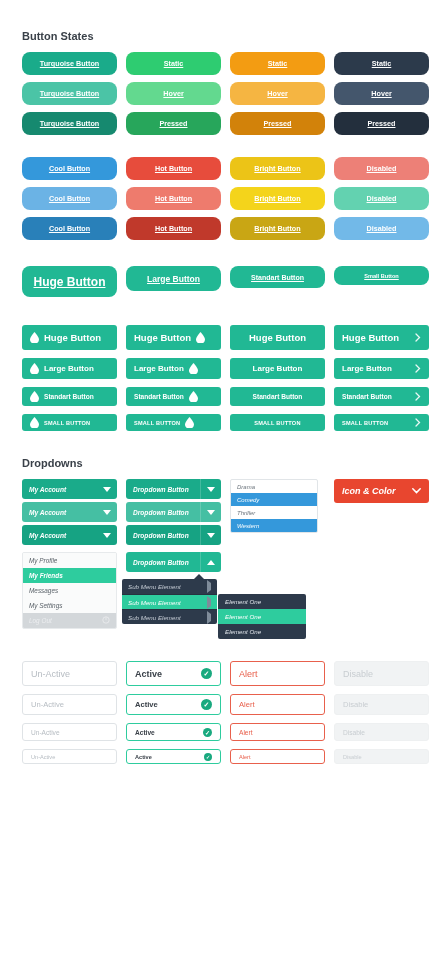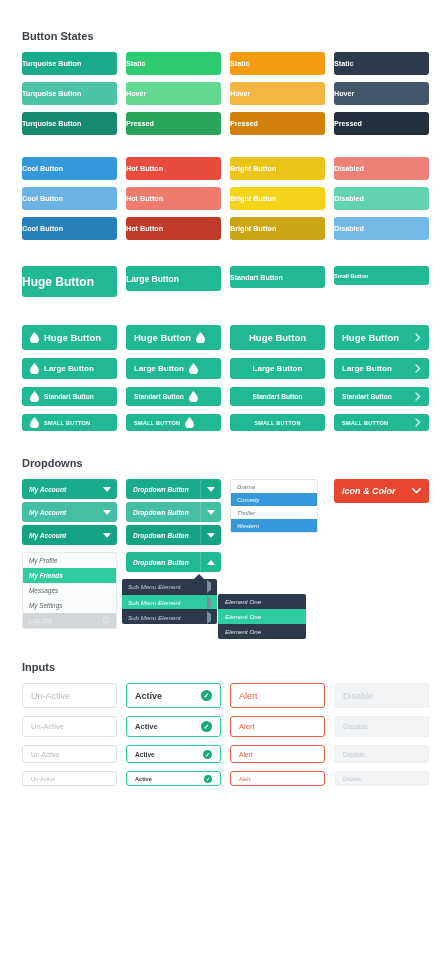--- a/index.html
+++ b/index.html
@@ -34,28 +34,29 @@
   
   .grid{
     display:grid;
     grid-template-columns:repeat(4,95px);
     column-gap:9px;
     row-gap:7px;
     margin-left:22px;
   }
   .btn{
     height:23px;
-    border-radius:3px;
-    display:flex;align-items:center;
+    border-radius:8px;
+    display:flex;align-items:center;justify-content:center;
     color:#fff;
     font-size:7.2px;
     font-weight:bold;
     box-sizing:border-box;
     white-space:nowrap;
     user-select:none;
+    text-decoration:underline;
   }
 
   
   .sizes{
     display:grid;
     grid-template-columns:repeat(4,95px);
     column-gap:9px;
     margin-left:22px;
     align-items:start;
   }
@@ -568,21 +569,20 @@
             <span>Element One</span>
           </div>
           <div class="fly-item">
             <span>Element One</span>
           </div>
         </div>
       </div>
   </div>
 
   <div class="section" style="margin-top:2px;">
-    <div class="section-head">Inputs</div>
     <div class="inputs" id="inputs-grid">
         <div class="inp h1 unactive">
           <span>Un-Active</span>
         </div>
         <div class="inp h1 active">
           <span>Active</span>
           <span class="check">✓</span>
         </div>
         <div class="inp h1 alert">
           <span>Alert</span>

